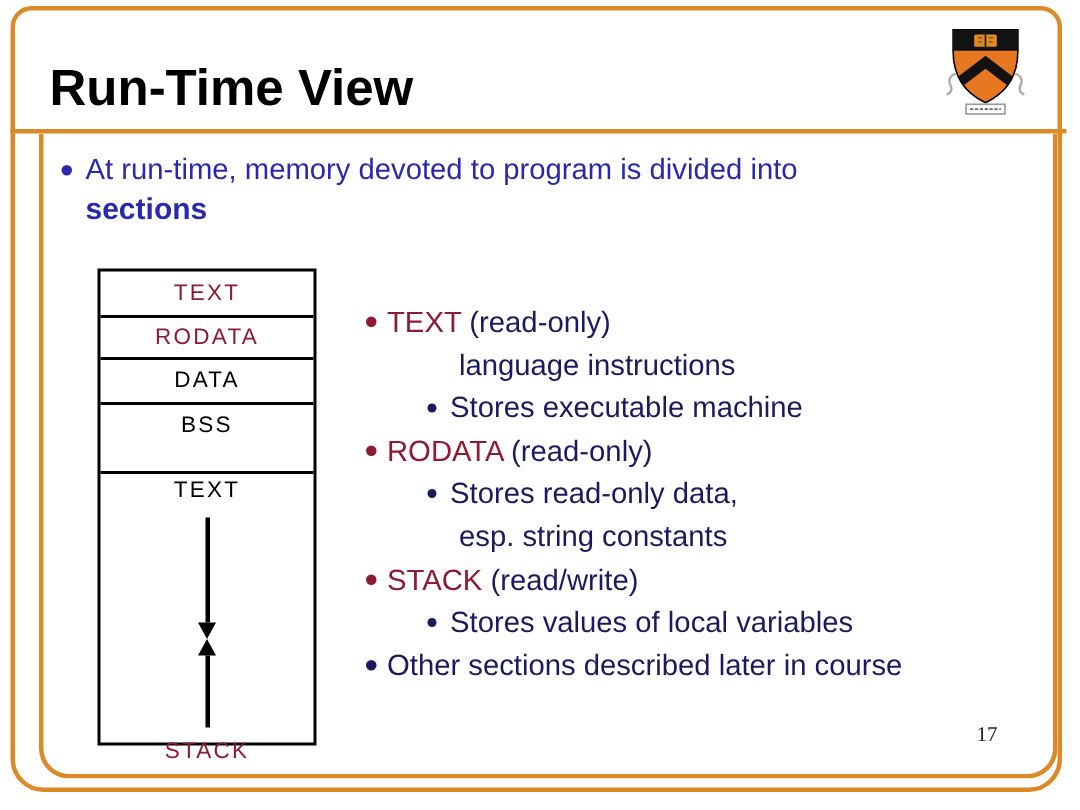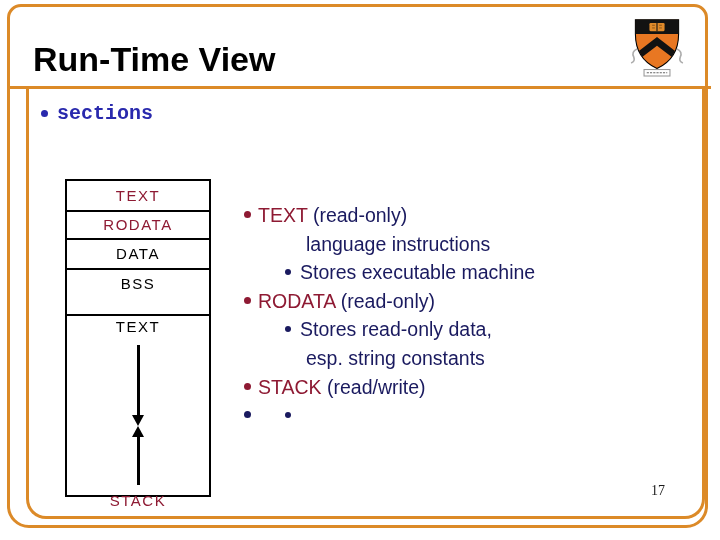--- a/index.html
+++ b/index.html
@@ -29,21 +29,21 @@
   
   .slide-title{
     position:absolute;left:33px;top:40px;
     font-size:34px;font-weight:bold;color:#000;letter-spacing:0px;
   }
   .logo{position:absolute;left:630px;top:16px;width:54px;height:66px;}
   
   .intro{position:absolute;left:36px;top:100px;width:650px;
     font-size:19.5px;color:var(--intro-blue);line-height:27px;}
   .intro .l1{position:relative;padding-left:21px;}
-  .intro .l2{padding-left:21px;font-weight:bold;font-size:20px;font-family:Liberation Mono, monospace;}
+  .intro .l2{padding-left:21px;font-weight:bold;font-size:20px;}
   .dot{position:absolute;border-radius:50%;}
   .intro .dot{left:5px;top:10px;width:7px;height:7px;background:var(--intro-blue);}
   
   .diagram{
     position:absolute;left:65px;top:179px;width:146px;height:318px;
     border:2px solid #000;box-sizing:border-box;background:#fff;
     font-size:15px;letter-spacing:1.5px;color:#000;
   }
   .mrow{border-bottom:2px solid #000;box-sizing:border-box;text-align:center;}
   .r1{height:31px;line-height:29px;}
@@ -106,20 +106,21 @@
   <line x1="41" y1="21" x2="46" y2="21" stroke="#7a4a10" stroke-width="1.5"></line>
   <line x1="54" y1="21" x2="59" y2="21" stroke="#7a4a10" stroke-width="1.5"></line>
   <polygon points="8,70 50,38 92,70 92,86 50,54 8,86" fill="#121212" clip-path="url(#sh)"></polygon>
   <rect x="26" y="98" width="48" height="12" fill="#fff" stroke="#999" stroke-width="2"></rect>
   <line x1="31" y1="104" x2="69" y2="104" stroke="#666" stroke-width="2" stroke-dasharray="4 2"></line>
 </svg>
 
 <div class="intro">
   <div class="l1">
     <span class="dot"></span>
+    <span>At run-time, memory devoted to program is divided into</span>
   </div>
   <div class="l2">
     <span>sections</span>
   </div>
 </div>
 
 <div class="diagram">
   <div class="mrow r1">
     <span class="maroon">TEXT</span>
   </div>
@@ -158,20 +159,20 @@
   <div class="line lv2">
     <span class="dot dot-navy"></span><span class="navy">Stores read-only data,</span>
   </div>
   <div class="line wrap">
     <span class="navy">esp. string constants</span>
   </div>
   <div class="line lv1">
     <span class="dot dot-maroon"></span><span class="term">STACK</span><span class="navy"> (read/write)</span>
   </div>
   <div class="line lv2">
-    <span class="dot dot-navy"></span>
+    <span class="dot dot-navy"></span><span class="navy">Stores values of local variables</span>
   </div>
   <div class="line lv1">
-    <span class="dot dot-navy"></span>
+    <span class="dot dot-navy"></span><span class="navy">Other sections described later in course</span>
   </div>
 </div>
 
 <div class="slide-number">17</div>
 
 </body></html>

